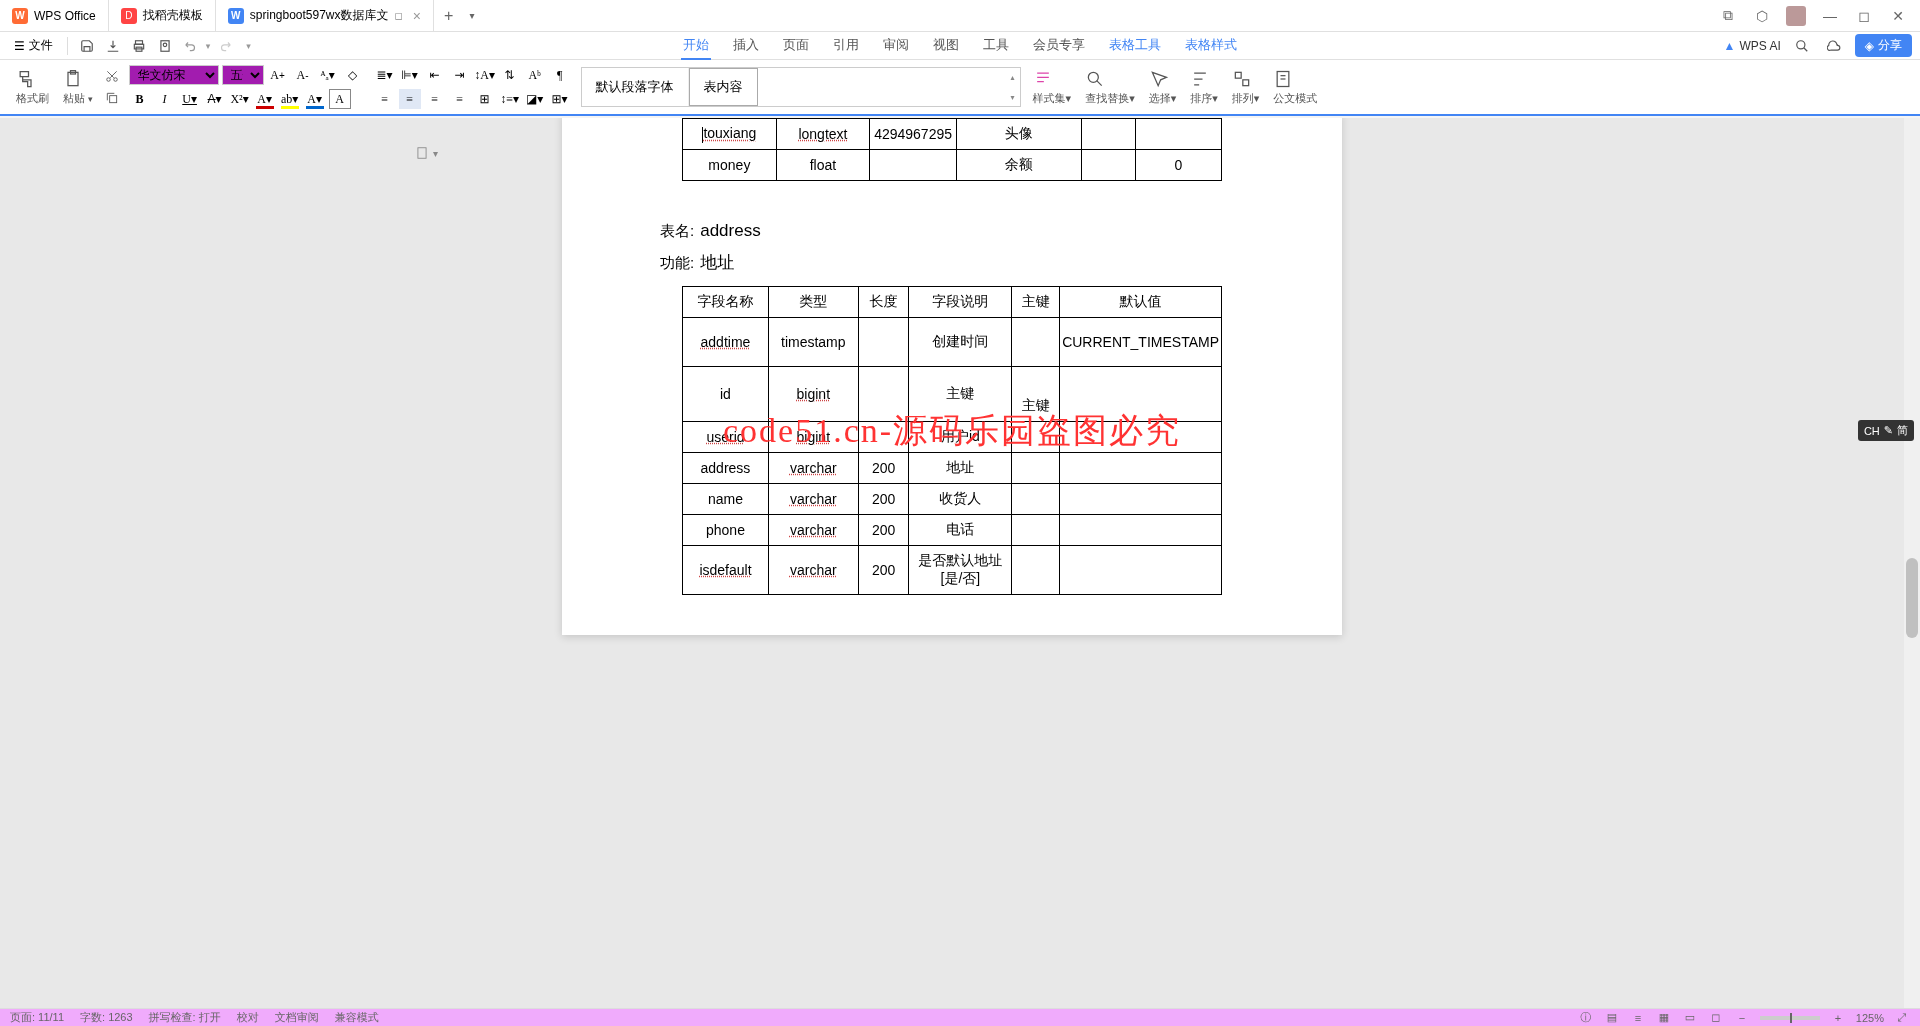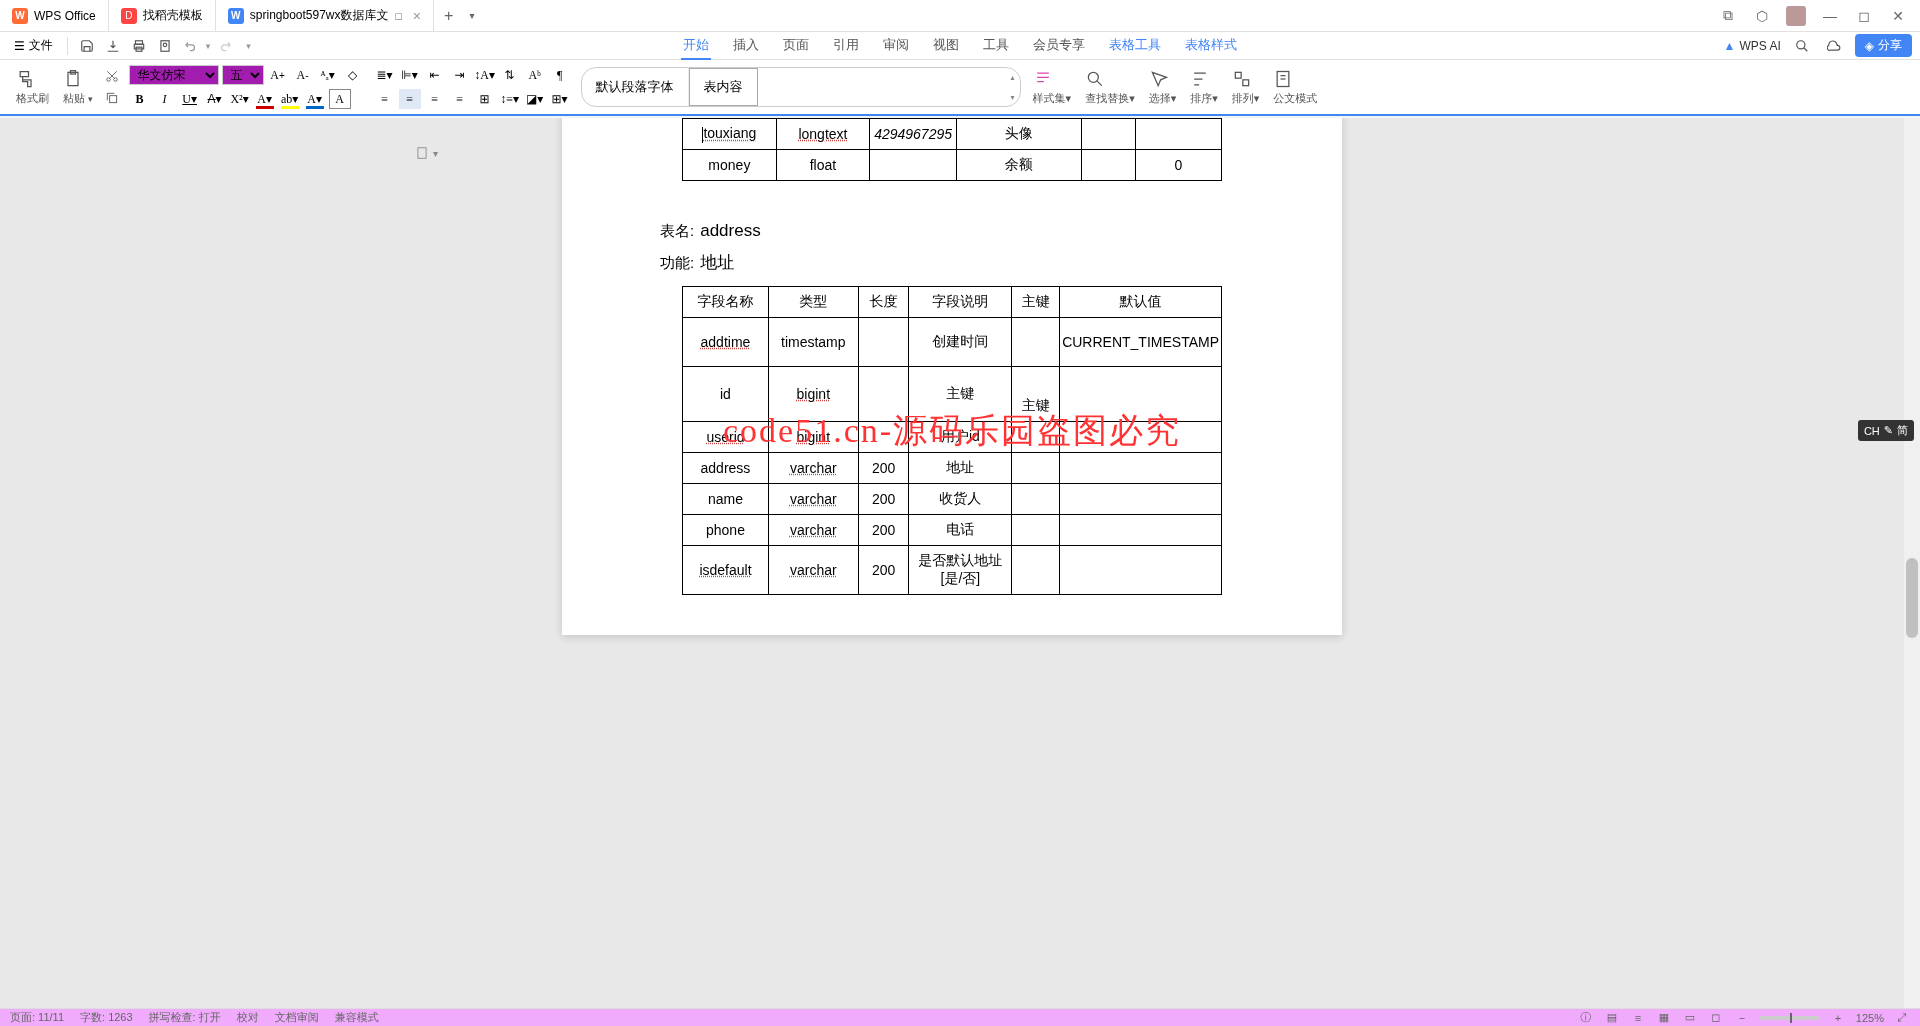--- a/index.html
+++ b/index.html
@@ -273,21 +273,21 @@
       <div class="text-btn" style="background:#e0e8f5;">≡</div>
       <div class="text-btn">≡</div>
       <div class="text-btn">≡</div>
       <div class="text-btn">⊞</div>
       <div class="text-btn">↕≡▾</div>
       <div class="text-btn">◪▾</div>
       <div class="text-btn">⊞▾</div>
     </div>
   </div>
 
-  <div class="style-box" style="width:440px;border-radius:15px;">
+  <div class="style-box" style="width:440px;">
     <div class="style-item">默认段落字体</div>
     <div class="style-item selected">表内容</div>
     <div style="flex:1;"></div>
     <div class="style-scroll">
       <div class="style-scroll-btn">▴</div>
       <div class="style-scroll-btn">▾</div>
     </div>
   </div>
 
   <div class="ribbon-group">
@@ -340,21 +340,21 @@
         <rect x="5" y="3" width="14" height="18"></rect>
       </svg>
     <span style="font-size:10px;">▾</span>
   </div>
   <div class="page">
     <table class="db-table table1">
       <tbody>
           <tr>
         <td class="link" style="width:97px;"><span class="cursor-mark"></span><span>touxiang</span></td>
         <td class="link" style="width:97px;">longtext</td>
-        <td style="width:59px;font-style:italic;">4294967295</td>
+        <td style="width:59px;">4294967295</td>
         <td style="width:135px;">头像</td>
         <td style="width:59px;"></td>
         <td style="width:93px;"></td>
       </tr>
       <tr>
         <td>money</td>
         <td>float</td>
         <td></td>
         <td>余额</td>
         <td></td>

